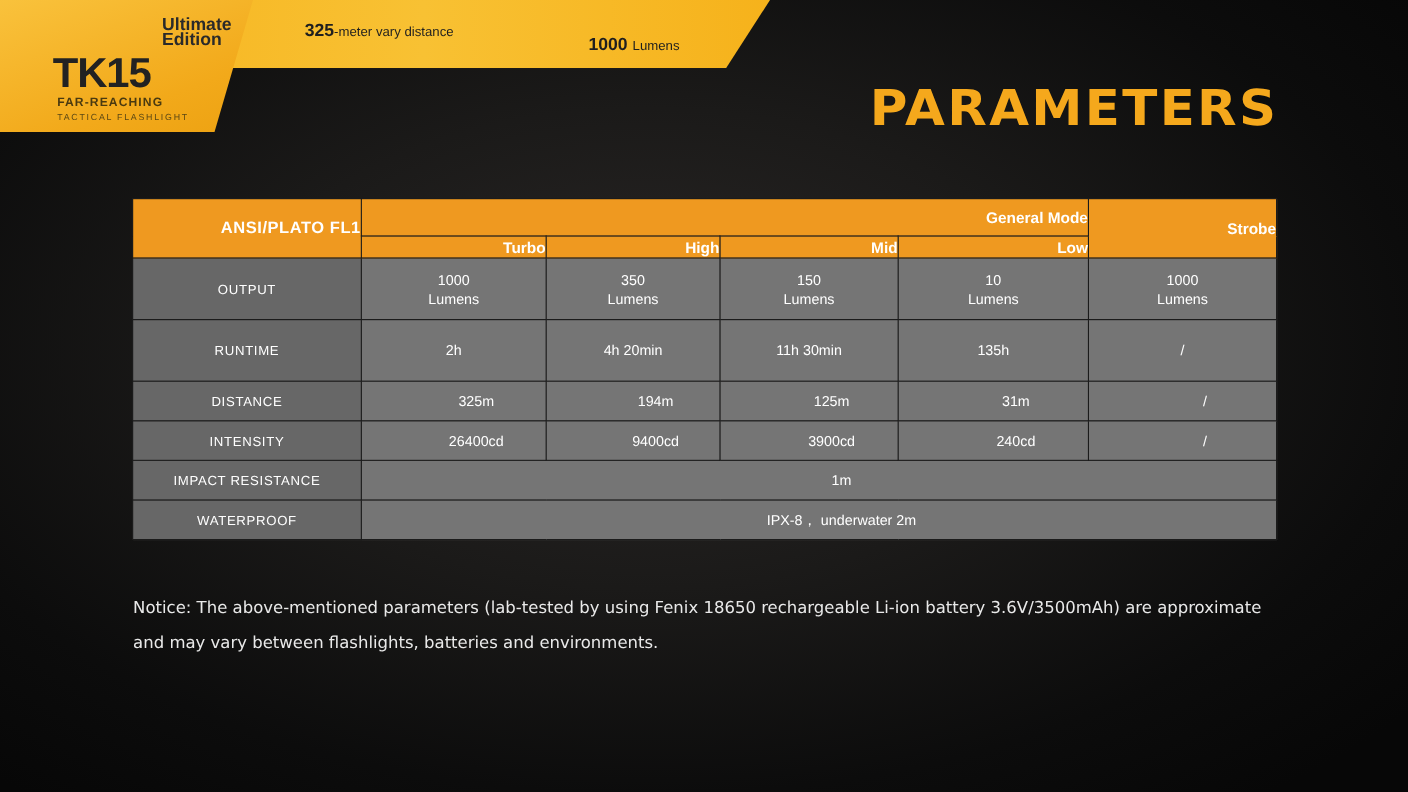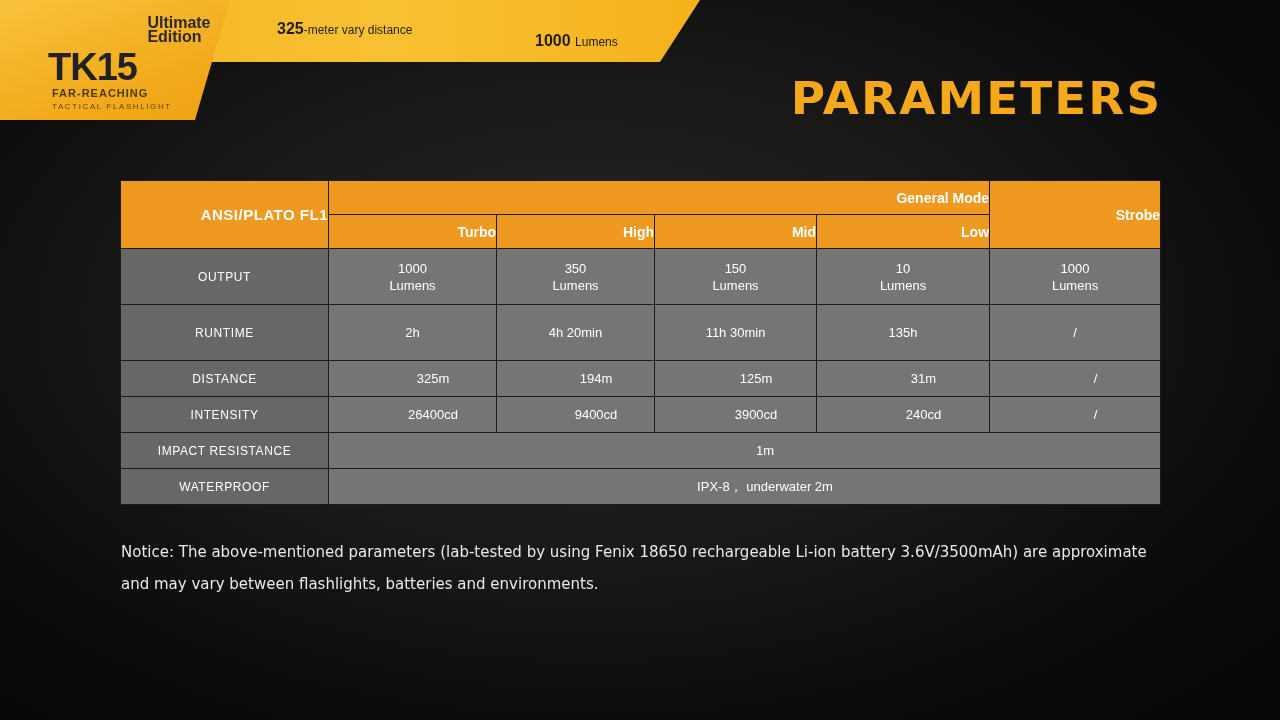--- a/index.html
+++ b/index.html
@@ -81,21 +81,21 @@
     position: absolute; left: 120px; top: 180px; width: 1040px;
   }
   table { border-collapse: collapse; width: 1040px; table-layout: fixed; }
   th, td {
     border: 1px solid #1b1b1b;
     text-align: center;
     color: #fff;
   }
   .hdr { background: #ef9920; font-weight: bold; text-align: right; }
   .hdr-merge { font-size: 14px; height: 34px; }
-  .hdr-sub { font-size: 14px; height: 34px; }
+  .hdr-sub { font-size: 14px; height: 20px; }
   .hdr-left { font-size: 15px; letter-spacing: .5px; }
   .row-label {
     background: #676767; font-weight: normal; font-size: 12px;
     letter-spacing: .6px; width: 208px;
   }
   .cell { background: #757575; font-size: 13px; }
   .cell-tall { height: 56px; line-height: 17px; }
   .cell-short { height: 36px; padding-left: 41px; }
   .row-label.tall { height: 56px; }
   .row-label.short { height: 36px; }

